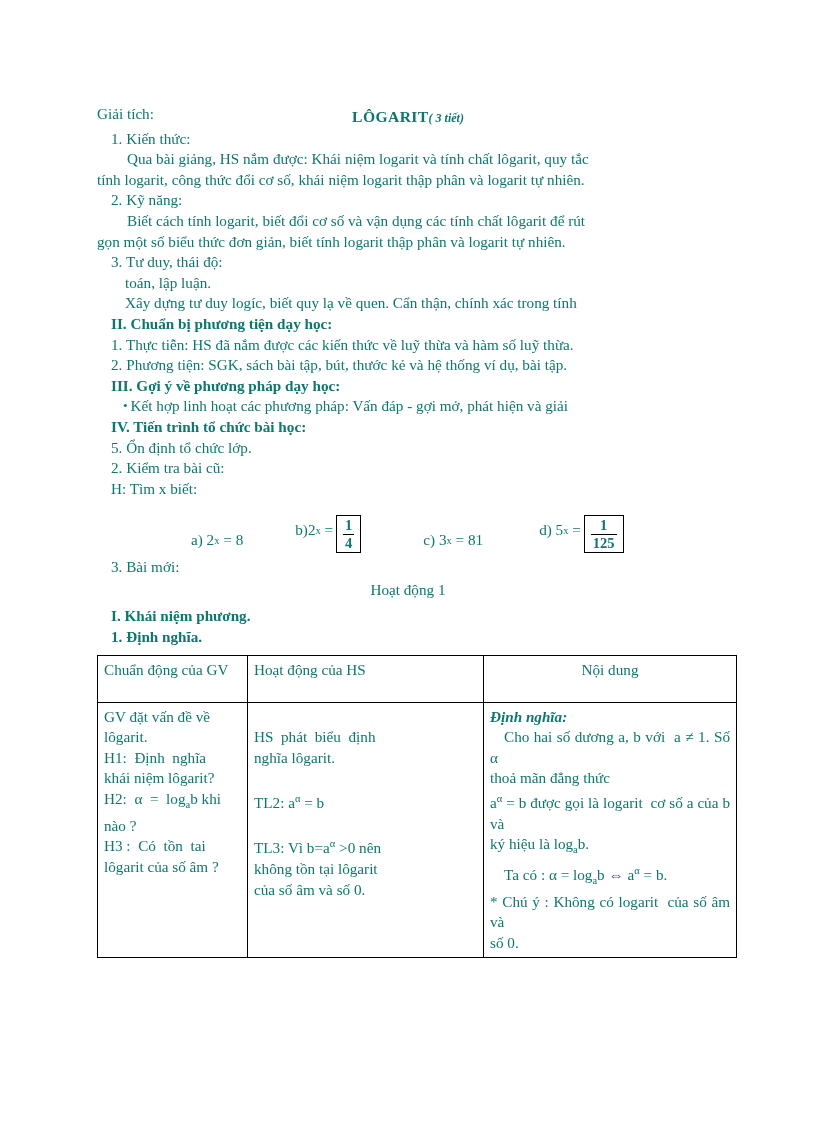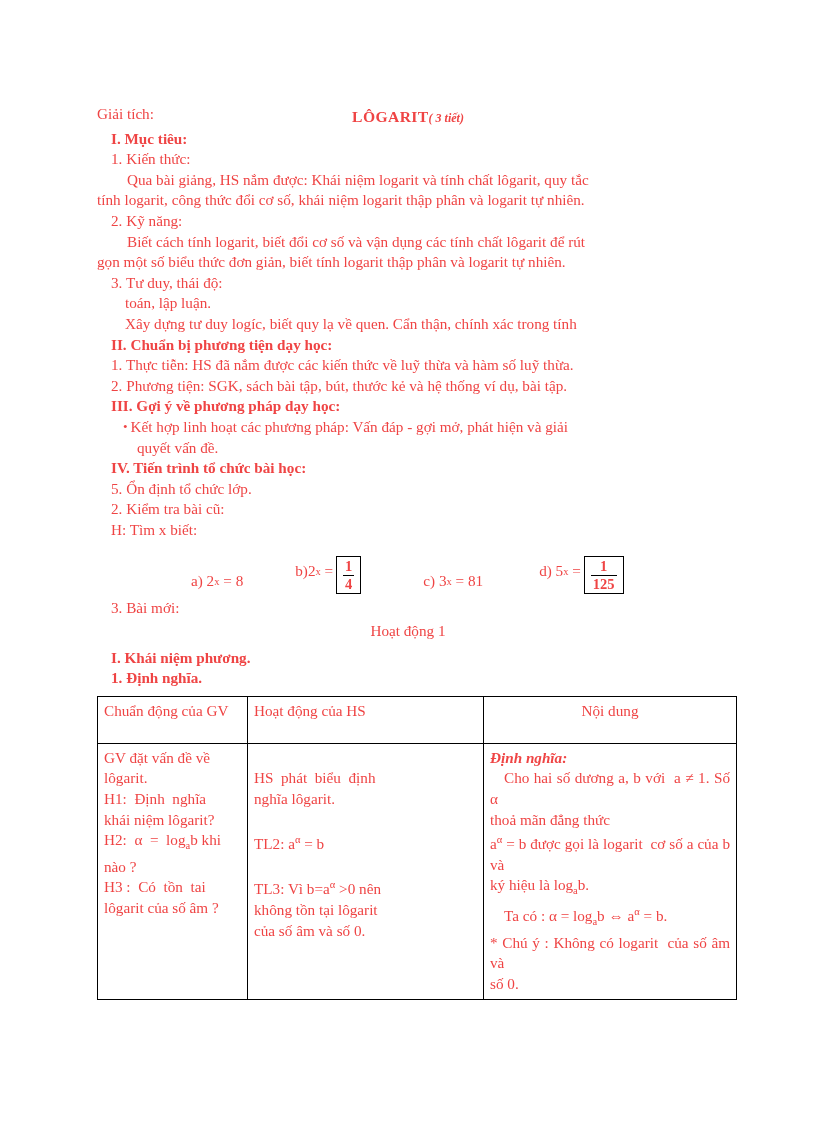--- a/index.html
+++ b/index.html
@@ -6,21 +6,21 @@
     margin: 0;
     padding: 0;
     background: #ffffff;
   }
   .page {
     position: relative;
     width: 816px;
     height: 1031px;
     background: #ffffff;
     font-family: "Liberation Serif", "DejaVu Serif", serif;
-    color: #ef4444;
+    color: #0f766e;
     overflow: hidden;
     text-decoration: underline;
   }
   .content {
     position: absolute;
     left: 97px;
     top: 104px;
     width: 622px;
   }
   .line {
@@ -147,41 +147,39 @@
 
 <div class="page">
   <div class="content">
 
     <p class="line">Giải tích:</p>
 
     <div class="title-row">
       <span class="title-main">LÔGARIT</span><span class="title-sub">( 3 tiết)</span>
     </div>
 
-    <p class="line b pad-l">I. Mục tiêu:</p>
     <p class="line pad-l">1. Kiến thức:</p>
     <p class="line just indent-2">Qua bài giảng, HS nắm được: Khái niệm logarit và tính chất lôgarit, quy tắc</p>
     <p class="line">tính logarit, công thức đổi cơ số, khái niệm logarit thập phân và logarit tự nhiên.</p>
     <p class="line pad-l">2. Kỹ năng:</p>
     <p class="line just indent-2">Biết cách tính logarit, biết đổi cơ số và vận dụng các tính chất lôgarit để rút</p>
     <p class="line">gọn một số biểu thức đơn giản, biết tính logarit thập phân và logarit tự nhiên.</p>
     <p class="line pad-l">3. Tư duy, thái độ:</p>
     <p class="line pad-l2">toán, lập luận.</p>
     <p class="line just pad-l2">Xây dựng tư duy logíc, biết quy lạ về quen. Cẩn thận, chính xác trong tính</p>
 
     <p class="line b pad-l">II. Chuẩn bị phương tiện dạy học:</p>
     <p class="line pad-l">1. Thực tiễn: HS đã nắm được các kiến thức về luỹ thừa và hàm số luỹ thừa.</p>
     <p class="line pad-l">2. Phương tiện: SGK, sách bài tập, bút, thước kẻ và hệ thống ví dụ, bài tập.</p>
 
     <p class="line b pad-l">III. Gợi ý về phương pháp dạy học:</p>
     <div class="bullet-row">
       <span class="bullet-dot">•</span>
       <span class="bullet-text line">Kết hợp linh hoạt các phương pháp: Vấn đáp - gợi mở, phát hiện và giải</span>
     </div>
-    <p class="line" style="padding-left:40px">quyết vấn đề.</p>
 
     <p class="line b pad-l">IV. Tiến trình tổ chức bài học:</p>
     <p class="line pad-l">5. Ổn định tổ chức lớp.</p>
     <p class="line pad-l">2. Kiểm tra bài cũ:</p>
     <p class="line pad-l">H: Tìm x biết:</p>
 
     <div class="eq-row">
       <span class="eq eq-gap-a"><span>a)</span>&nbsp;<span>2</span><sup class="x">x</sup>&nbsp;<span>=</span>&nbsp;<span>8</span></span>
 
       <span class="eq eq-gap-b"><span>b)</span><span>2</span><sup class="x">x</sup>&nbsp;<span>=</span><span class="boxfrac"><span class="num">1</span><span class="den">4</span></span></span>

